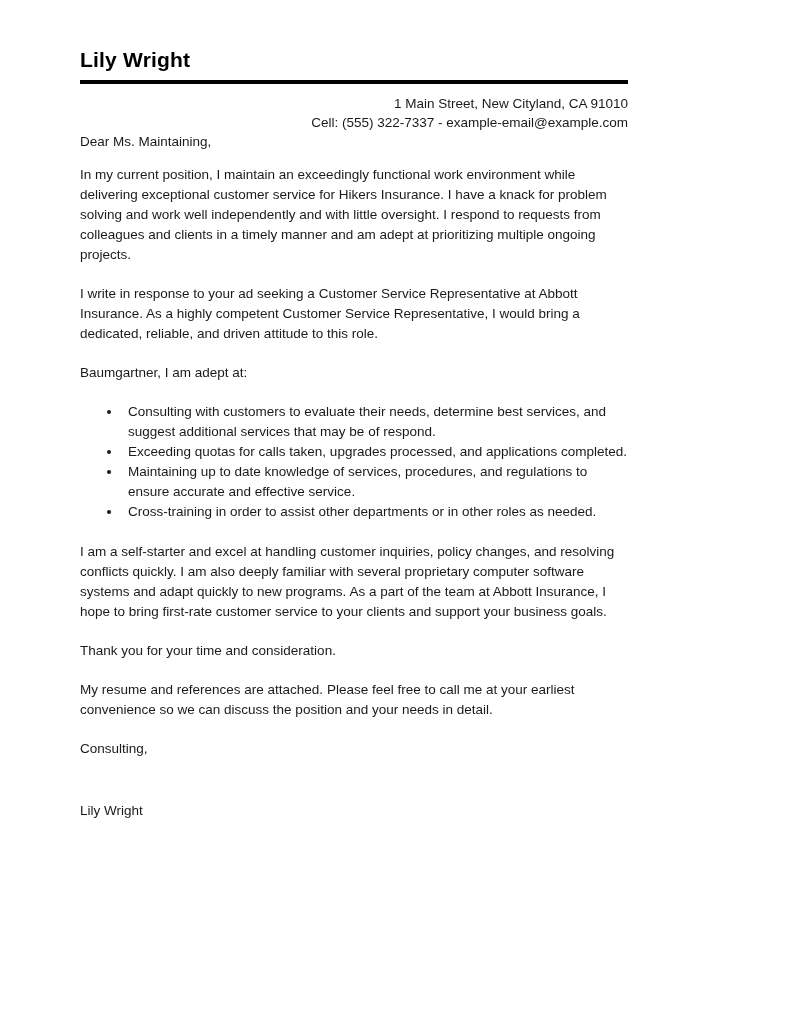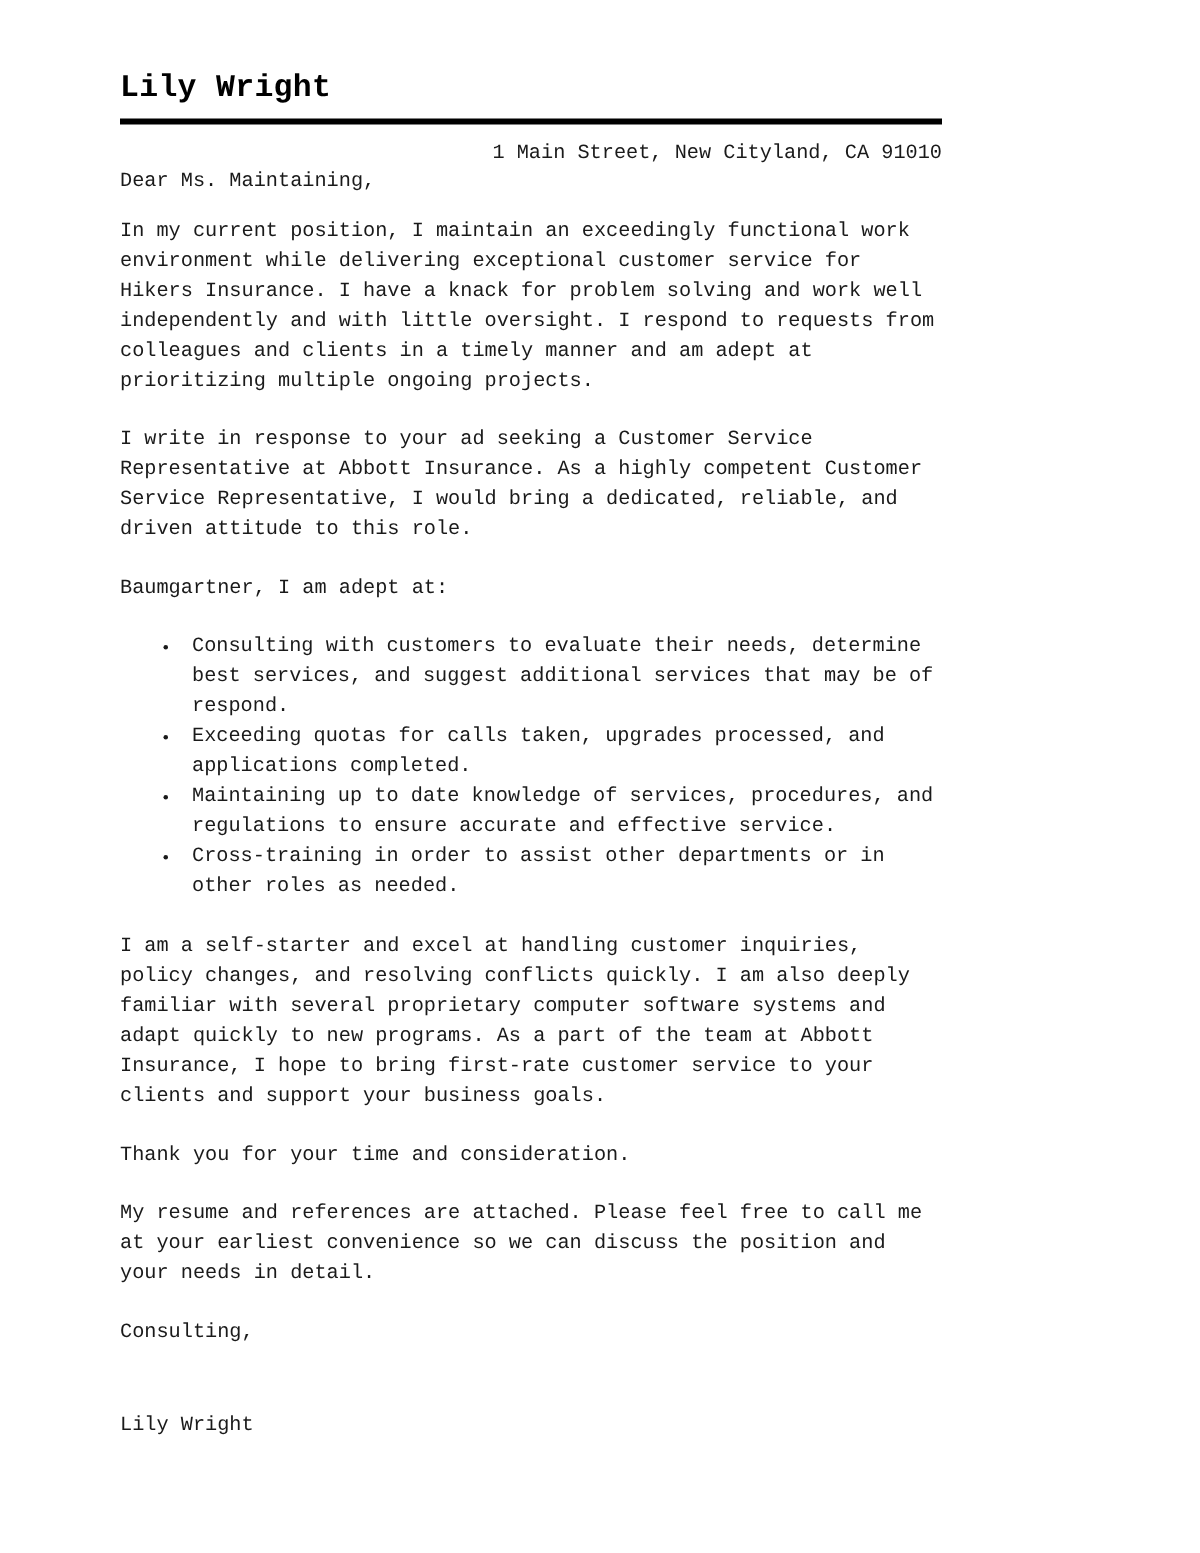--- a/index.html
+++ b/index.html
@@ -10,21 +10,20 @@
   body {
     font-family: "Liberation Sans", sans-serif;
     color: #1a1a1a;
     min-height: 1035px;
   }
   .page {
     width: 708px;
     min-height: 1035px;
     background: #ffffff;
     padding: 48px 80px 60px 80px;
-    font-family: Liberation Mono, monospace;
   }
   .letter-name {
     font-size: 21px;
     font-weight: bold;
     letter-spacing: 0.2px;
     color: #000000;
     margin-bottom: 8px;
   }
   .double-rule {
     height: 3px;
@@ -69,20 +68,21 @@
 <body>
 
 <div class="page">
 
   <div class="letter-name">Lily Wright</div>
 
   <div class="double-rule"></div>
 
   <div class="contact-block">
     <div>1 Main Street, New Cityland, CA 91010</div>
+    <div>Cell: (555) 322-7337 - example-email@example.com</div>
   </div>
 
   <div class="body-text">
 
     <div class="para salutation">Dear Ms. Maintaining,</div>
 
     <div class="para">In my current position, I maintain an exceedingly functional work environment while delivering exceptional customer service for Hikers Insurance. I have a knack for problem solving and work well independently and with little oversight. I respond to requests from colleagues and clients in a timely manner and am adept at prioritizing multiple ongoing projects.</div>
 
     <div class="para">I write in response to your ad seeking a Customer Service Representative at Abbott Insurance. As a highly competent Customer Service Representative, I would bring a dedicated, reliable, and driven attitude to this role.</div>
 

